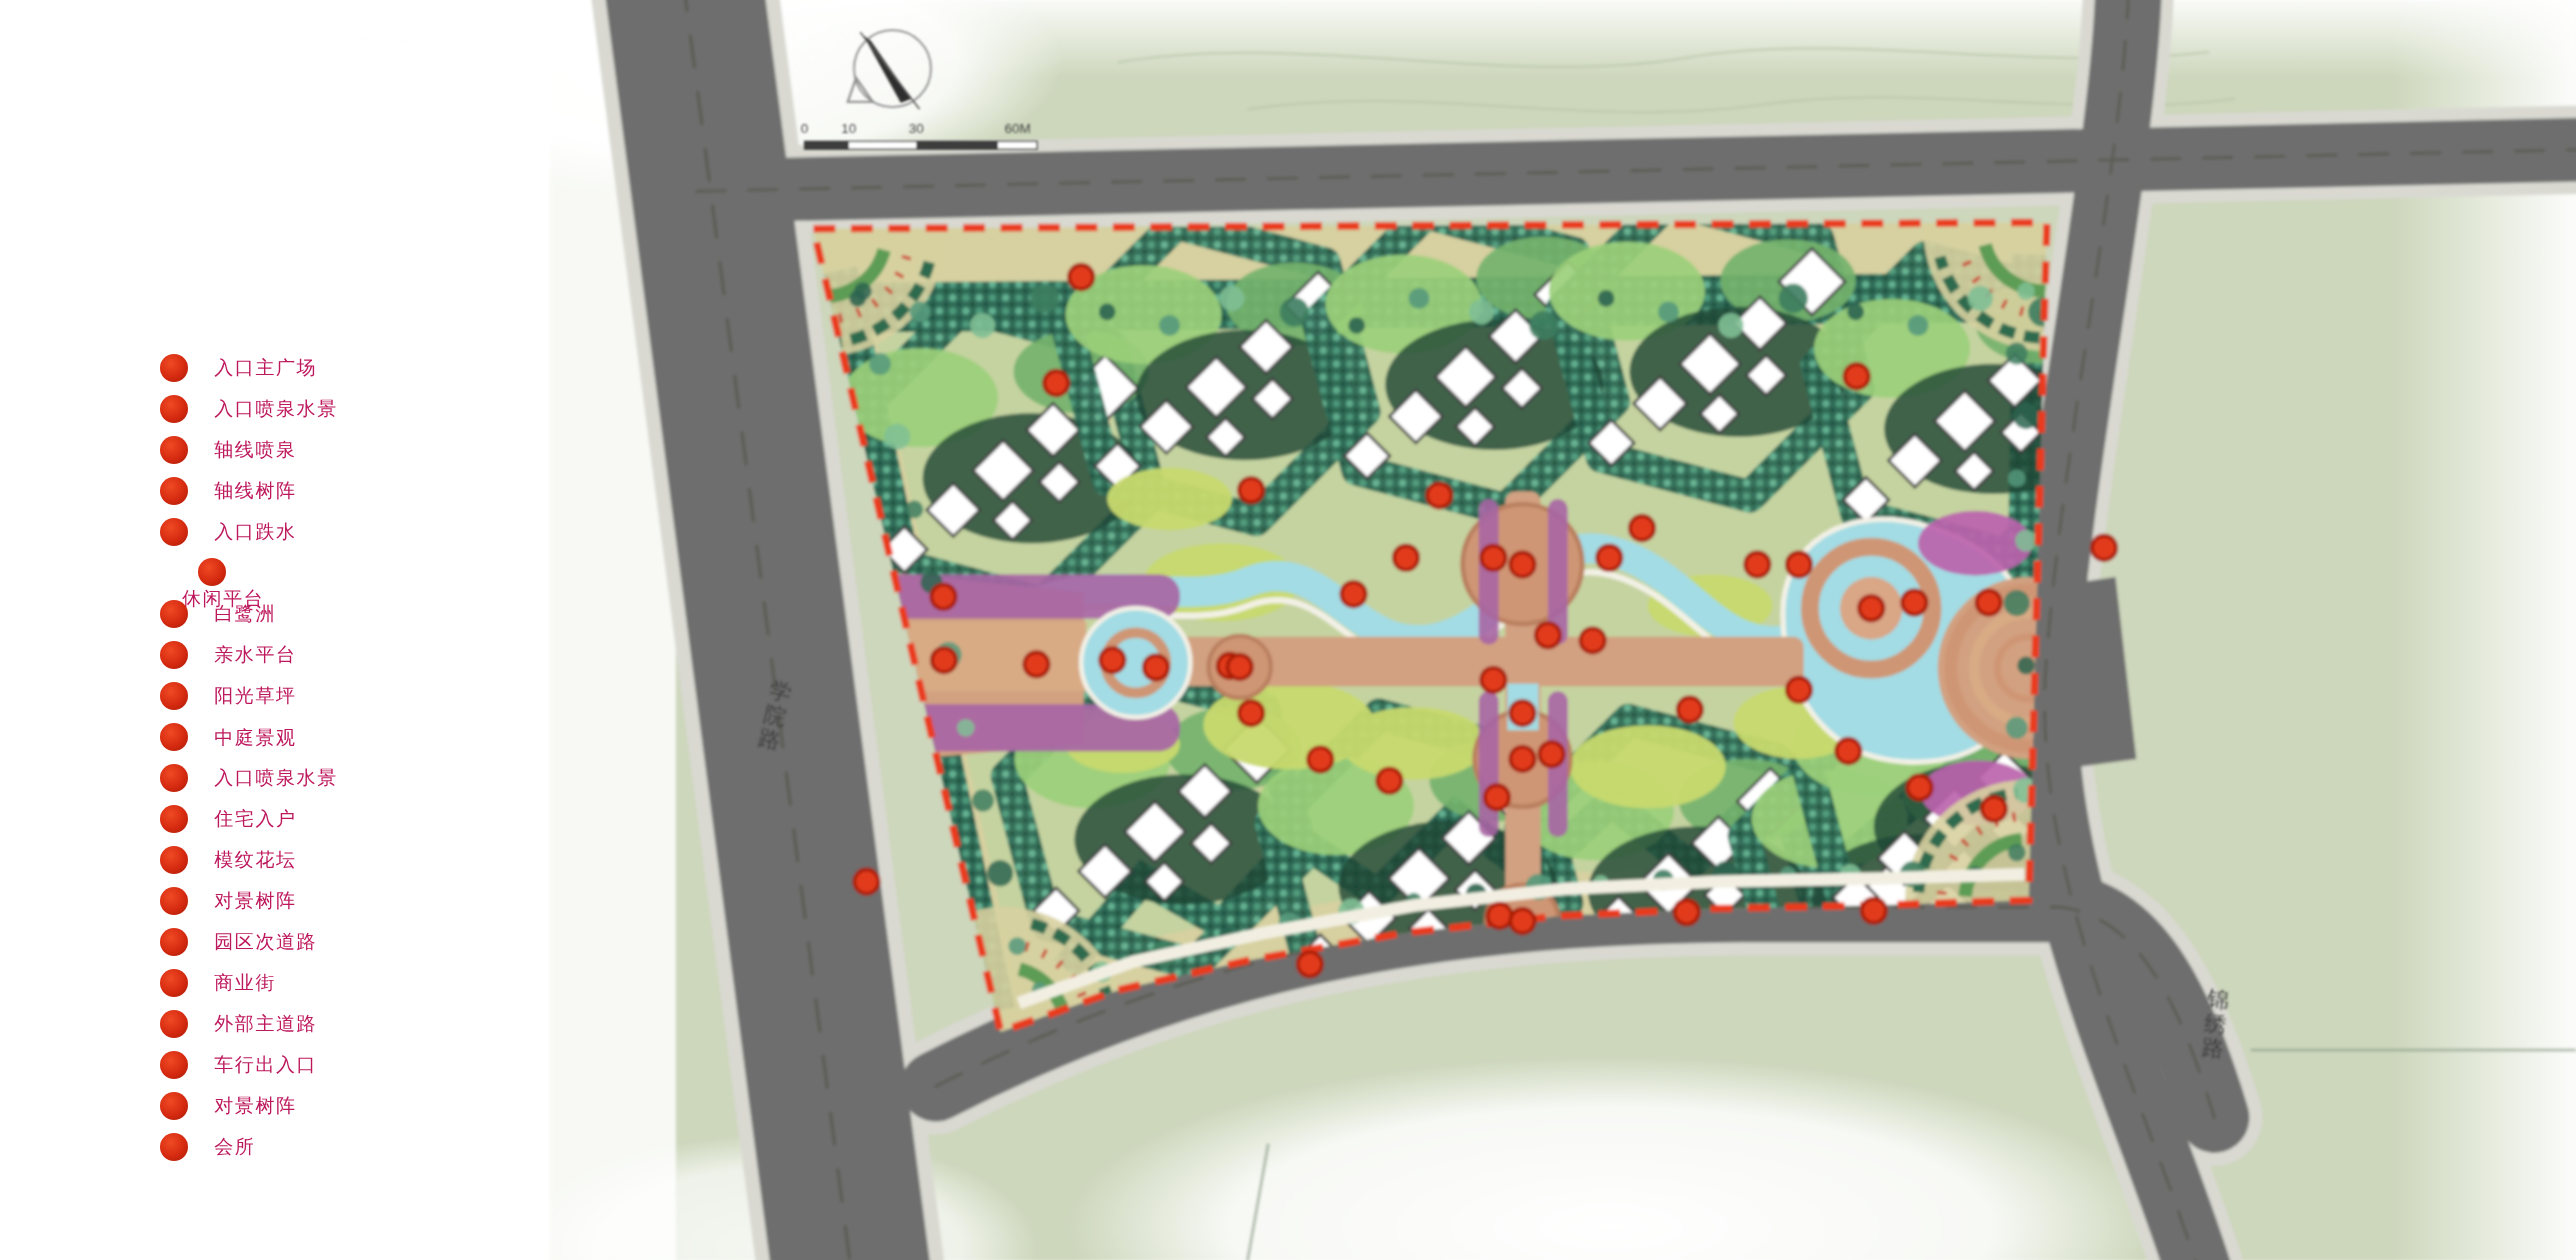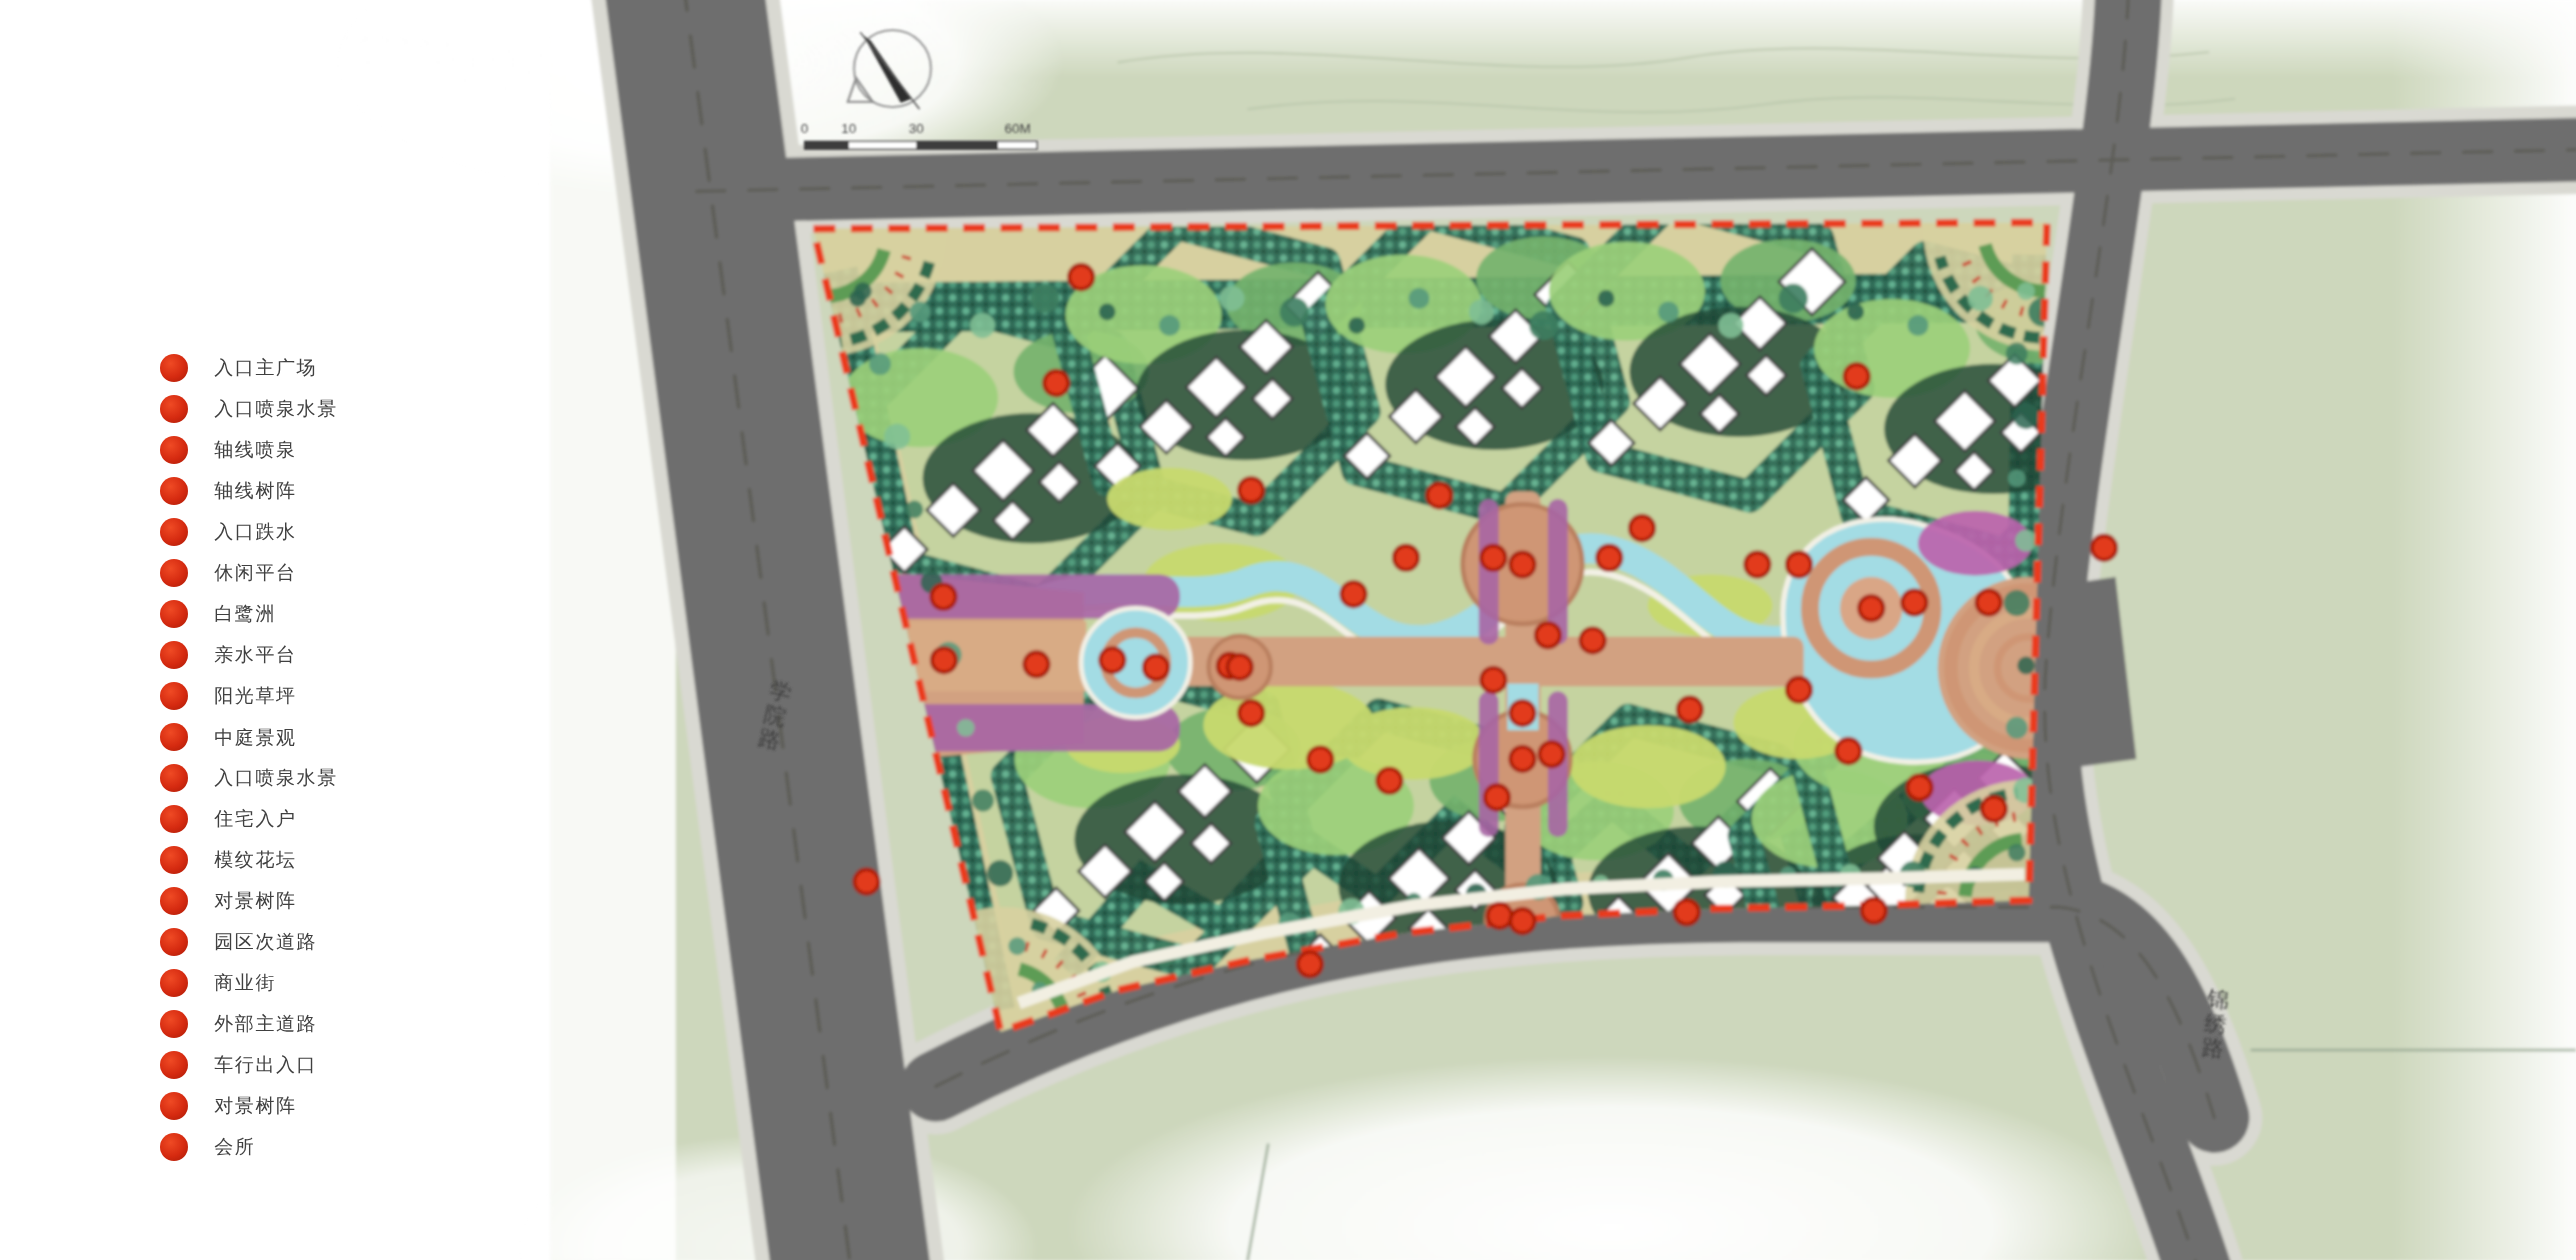--- a/index.html
+++ b/index.html
@@ -4,21 +4,21 @@
 <style>
   html,body{margin:0;padding:0;background:#ffffff;}
   body{width:2576px;height:1261px;overflow:hidden;position:relative;
        font-family:"Liberation Sans","DejaVu Sans",sans-serif;}
   
   #legend{position:absolute;left:156px;top:333px;width:426px;height:873px;
           filter:blur(0.7px);}
   .lg-item{position:absolute;left:0;height:29px;display:flex;align-items:center;}
   .lg-dot{width:28px;height:28px;border-radius:50%;margin-left:4.2px;flex:0 0 28px;
           background:radial-gradient(circle at 38% 34%, #ef4a24 0%, #d52a10 55%, #a81a06 100%);}
-  .lg-txt{margin-left:26px;font-size:19px;color:#404040;letter-spacing:1.6px;white-space:nowrap;}
+  .lg-txt{margin-left:26px;font-size:19px;color:#be185d;letter-spacing:1.6px;white-space:nowrap;}
   
   #map{position:absolute;left:0;top:0;}
   .vlabel{font-size:42px;fill:#3f3f3f;letter-spacing:2px;}
   .scale-txt{font-size:26px;fill:#474747;}
 </style>
 </head>
 <body>
 
 <div id="legend">
   <div style="position:absolute;inset:0;">
@@ -35,21 +35,21 @@
         <span class="lg-txt">轴线喷泉</span>
       </div>
       <div class="lg-item" style="top: 143px;">
         <span class="lg-dot"></span>
         <span class="lg-txt">轴线树阵</span>
       </div>
       <div class="lg-item" style="top: 184px;">
         <span class="lg-dot"></span>
         <span class="lg-txt">入口跌水</span>
       </div>
-      <div class="lg-item" style="top: 225px;">
+      <div class="lg-item" style="top: 225px; flex-direction: column;">
         <span class="lg-dot"></span>
         <span class="lg-txt">休闲平台</span>
       </div>
       <div class="lg-item" style="top: 266px;">
         <span class="lg-dot"></span>
         <span class="lg-txt">白鹭洲</span>
       </div>
       <div class="lg-item" style="top: 307px;">
         <span class="lg-dot"></span>
         <span class="lg-txt">亲水平台</span>

